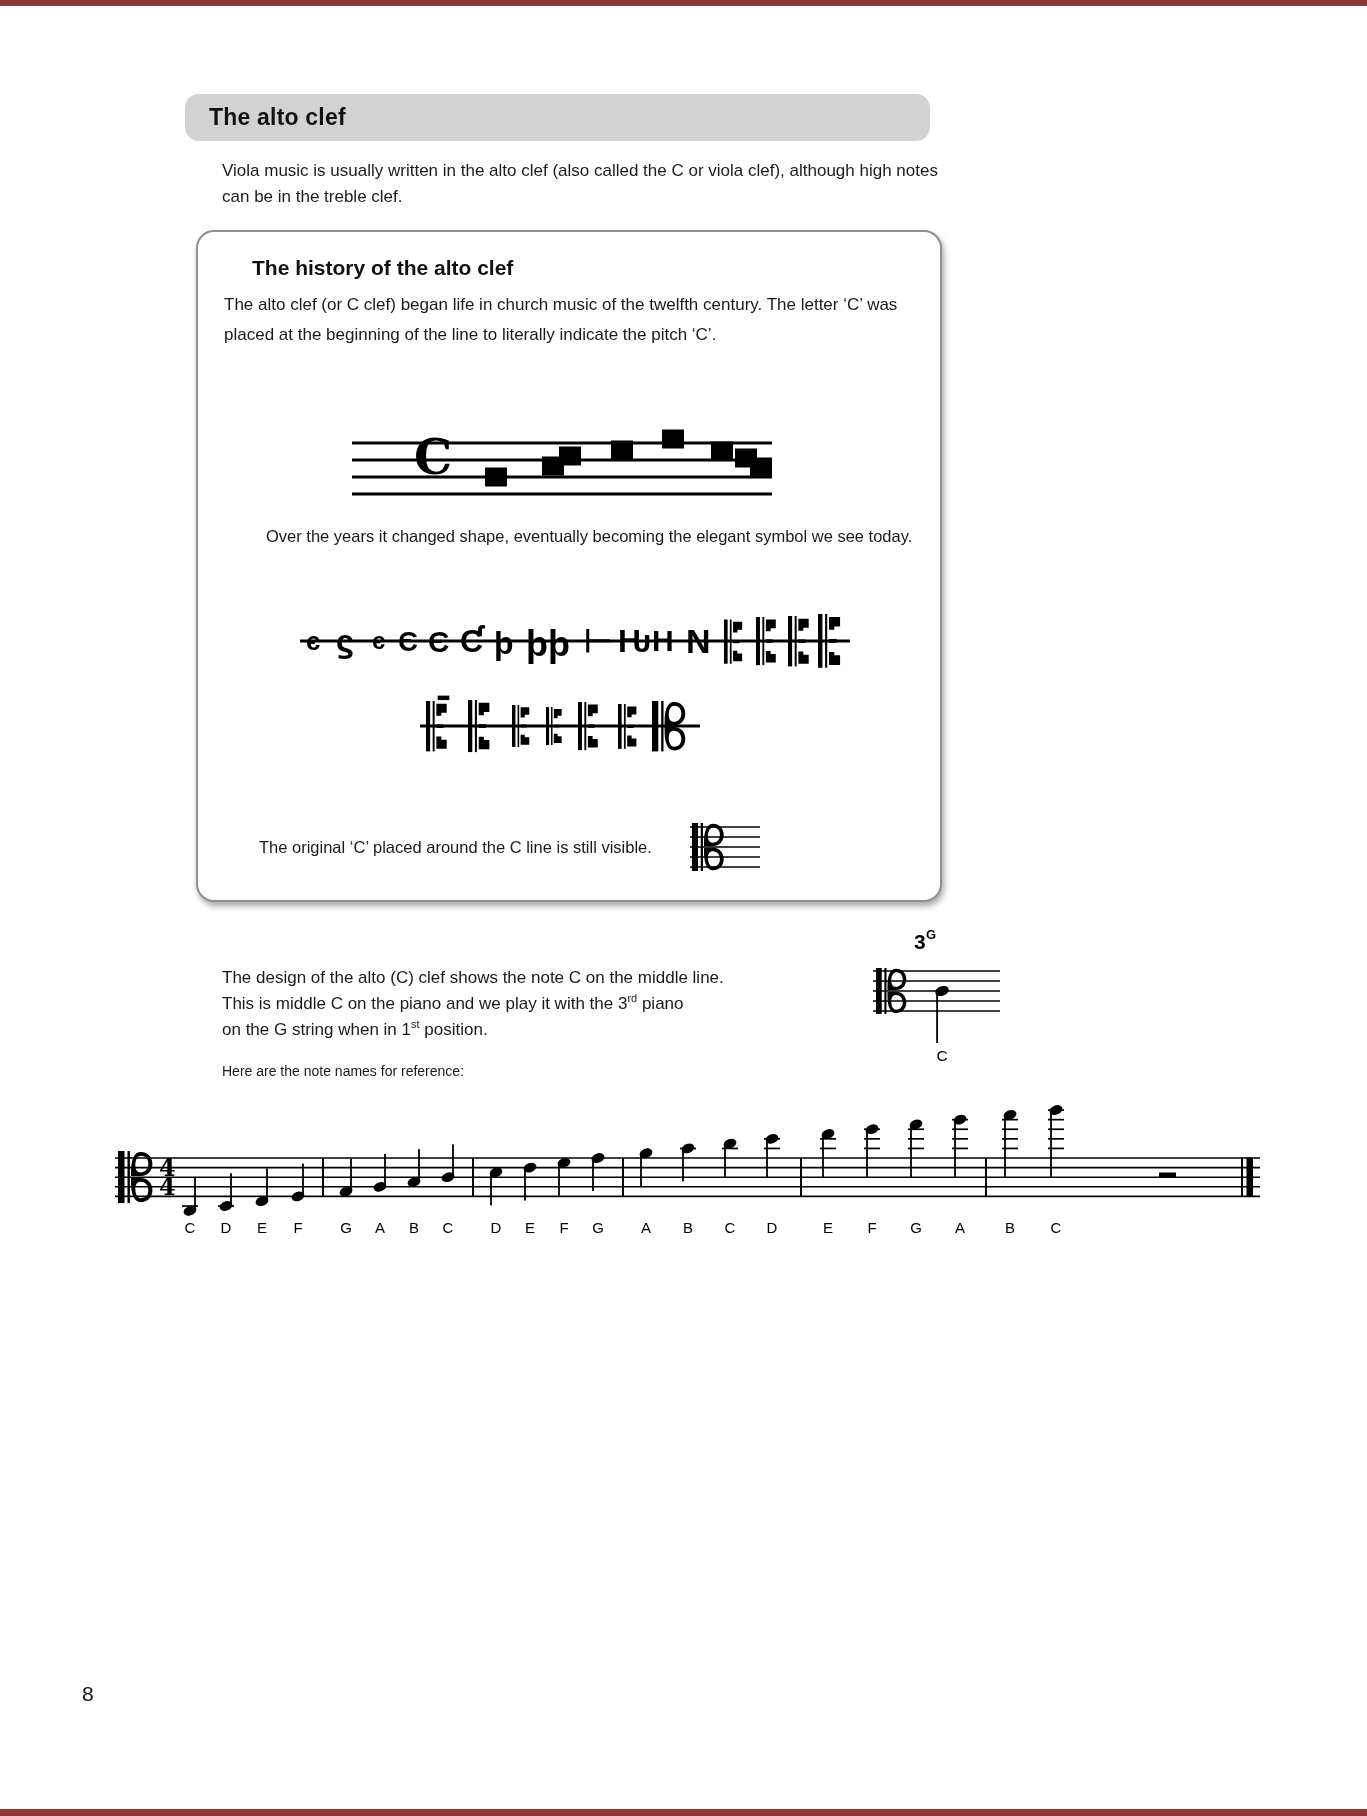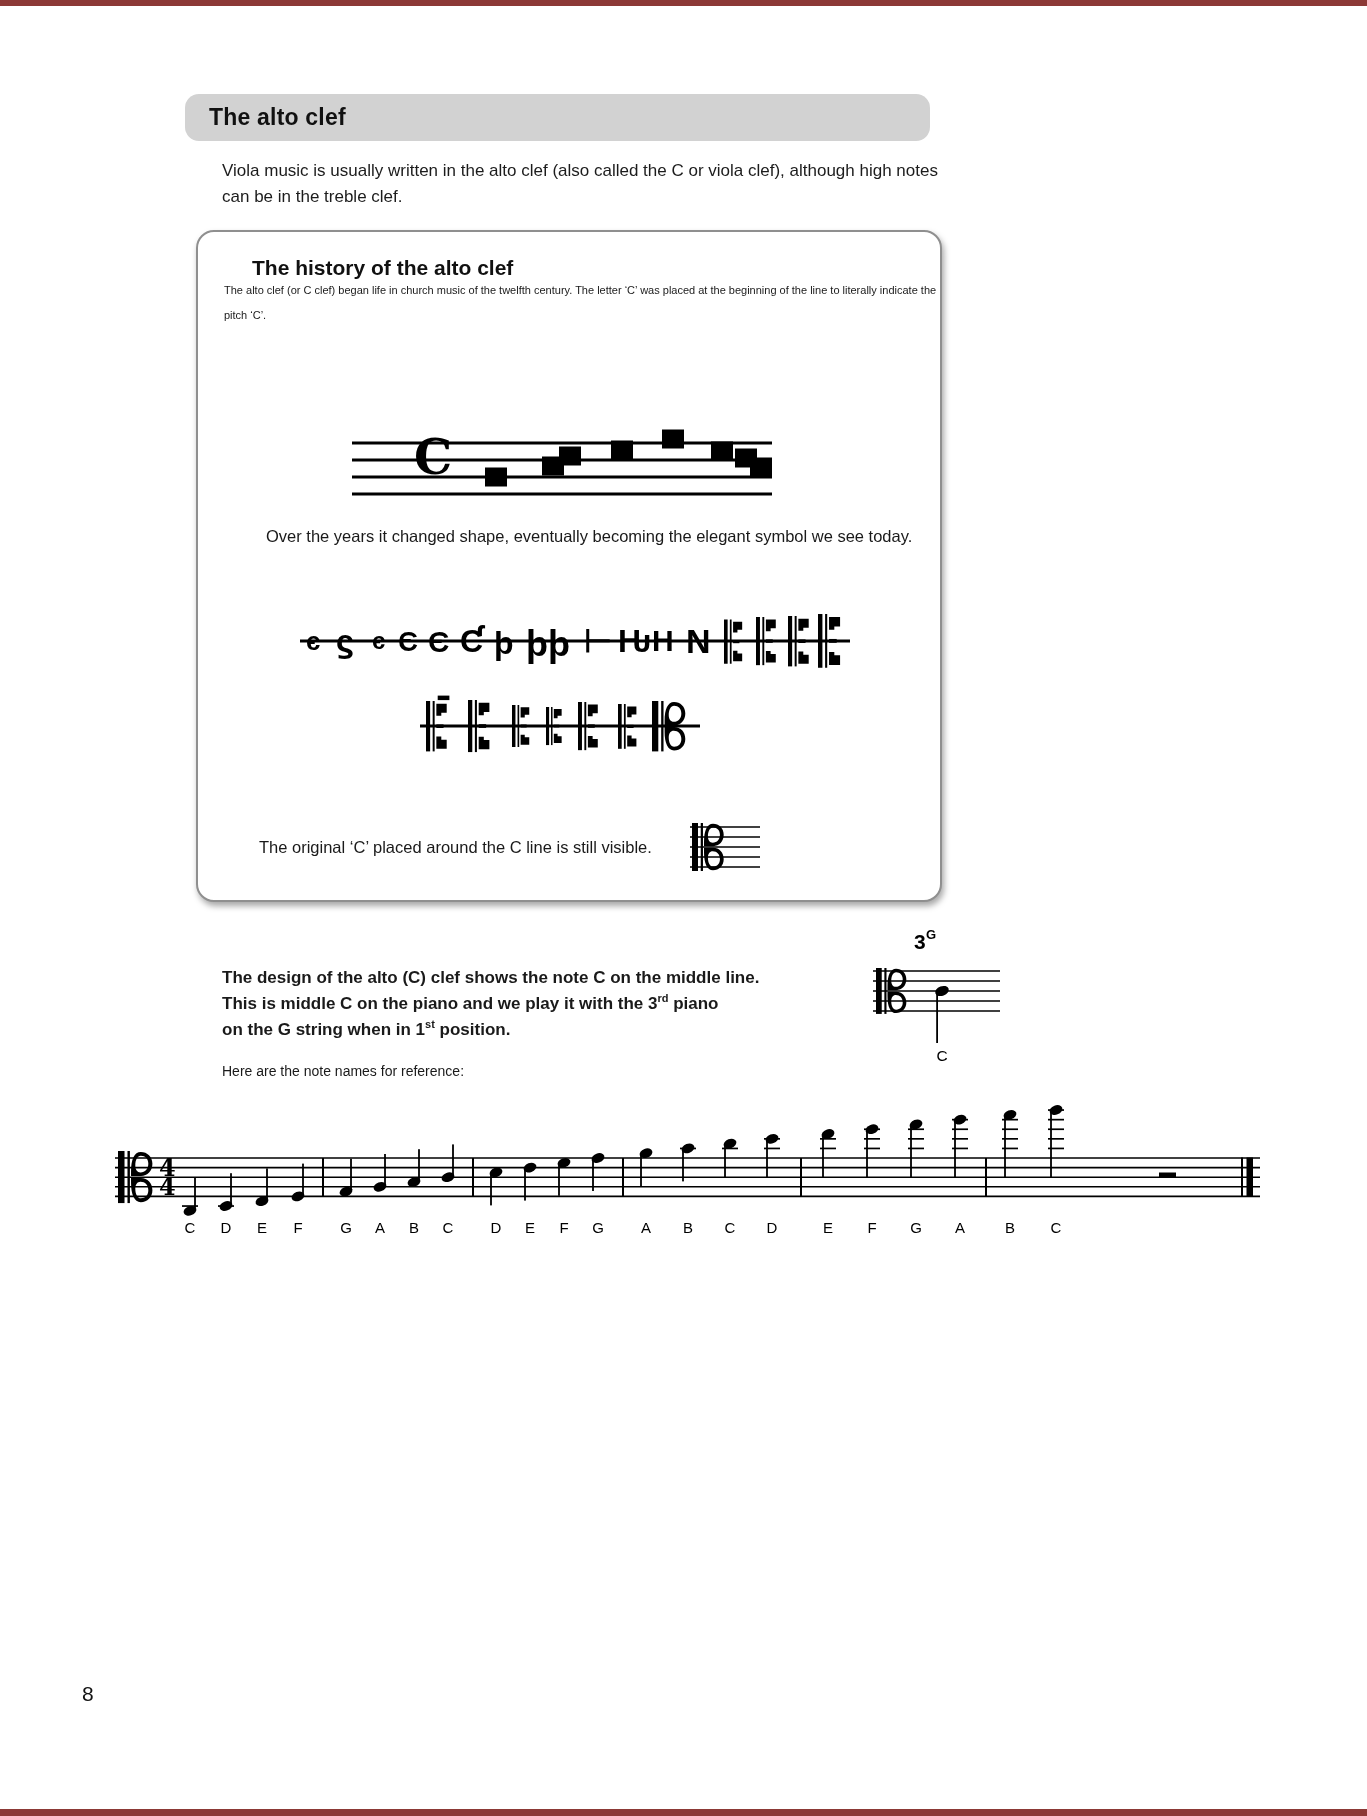--- a/index.html
+++ b/index.html
@@ -9,25 +9,25 @@
   .edge{left:0;width:1367px;background:#8c3936;}
   .header-bar{left:185px;top:94px;width:745px;height:47px;background:#d2d2d2;
               border-radius:14px;display:flex;align-items:center;}
   .header-title{font-size:23px;font-weight:bold;color:#111;padding-left:24px;letter-spacing:.2px;}
   .body-text{font-size:17px;line-height:26px;color:#1c1c1c;}
   .intro{left:222px;top:158px;width:735px;}
   .box{left:196px;top:230px;width:742px;height:668px;background:#fff;
        border:2.5px solid #8f8f8f;border-radius:18px;
        box-shadow:2px 4px 6px rgba(0,0,0,.35);}
   .box-title{left:26px;top:24px;font-size:21px;font-weight:bold;color:#111;margin-left:28px;}
-  .box-para1{left:26px;top:46px;width:725px;font-size:11px;line-height:25px;}
+  .box-para1{left:26px;top:58px;width:725px;font-size:17px;line-height:30px;}
   .box-para2{left:26px;top:292px;width:720px;font-size:16.5px;line-height:25px;margin-left:42px;}
   .box-para3-row{left:26px;top:588px;width:700px;display:flex;align-items:center;gap:36px;margin-left:35px;}
   .box-para3{font-size:16.5px;}
-  .design-line{left:222px;top:0;width:600px;font-size:17px;font-weight:bold;}
+  .design-line{left:222px;top:0;width:600px;font-size:17px;}
   sup{font-size:11px;vertical-align:super;line-height:0;}
   .caption{left:222px;top:1063px;font-size:14px;}
   .pagenum{left:82px;top:1682px;font-size:21px;color:#111;}
   svg{display:block;overflow:visible;}
   svg text{font-family:"Liberation Sans",sans-serif;fill:#000;}
   .serifC{font-family:"DejaVu Serif",serif;font-weight:bold;}
   .glyph{font-weight:bold;}
   .note-letter{font-size:15px;}
   .timesig{font-family:"DejaVu Serif",serif;font-weight:bold;font-size:24px;}
   .fingerlabel{font-size:21px;font-weight:bold;}

